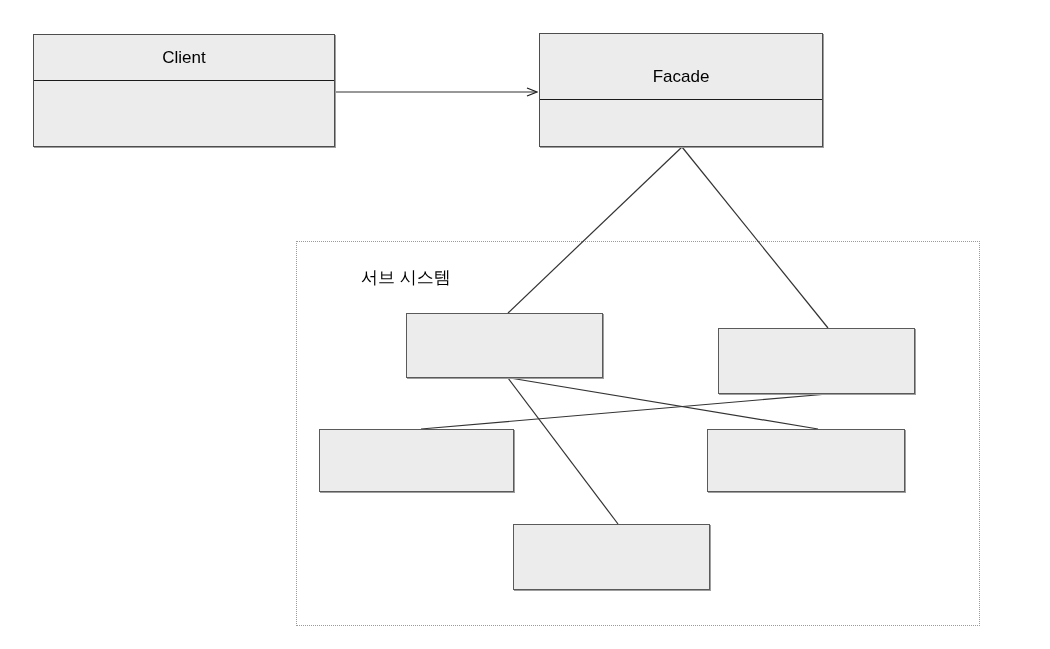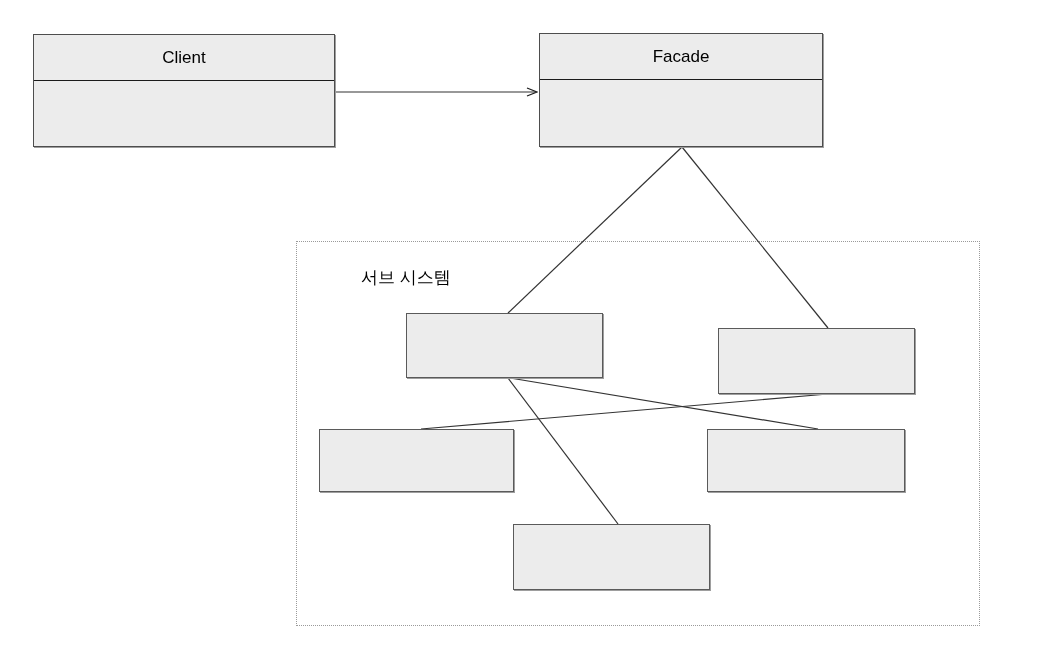--- a/index.html
+++ b/index.html
@@ -93,21 +93,21 @@
         <polyline points="508,378 618,524" fill="none" stroke="#333333" stroke-width="1.2"></polyline>
       </g>
   </svg>
 
   <div id="node-group">
       <div class="node" style="left: 33px; top: 34px; width: 302px; height: 113px;">
         <div class="node-title" style="height: 46px; line-height: 46px;">Client</div>
         <div class="node-body" style="height: 65px;"></div>
       </div>
       <div class="node" style="left: 539px; top: 33px; width: 284px; height: 114px;">
-        <div class="node-title" style="height: 46px; line-height: 46px;">Facade</div>
+        <div class="node-title" style="height: 46px; line-height: 46px; margin-top: 20px;">Facade</div>
         <div class="node-body" style="height: 66px;"></div>
       </div>
       <div class="node plain" style="left: 406px; top: 313px; width: 197px; height: 65px;">
         <div class="node-body" style="height: 100%;"></div>
       </div>
       <div class="node plain" style="left: 718px; top: 328px; width: 197px; height: 66px;">
         <div class="node-body" style="height: 100%;"></div>
       </div>
       <div class="node plain" style="left: 319px; top: 429px; width: 195px; height: 63px;">
         <div class="node-body" style="height: 100%;"></div>

